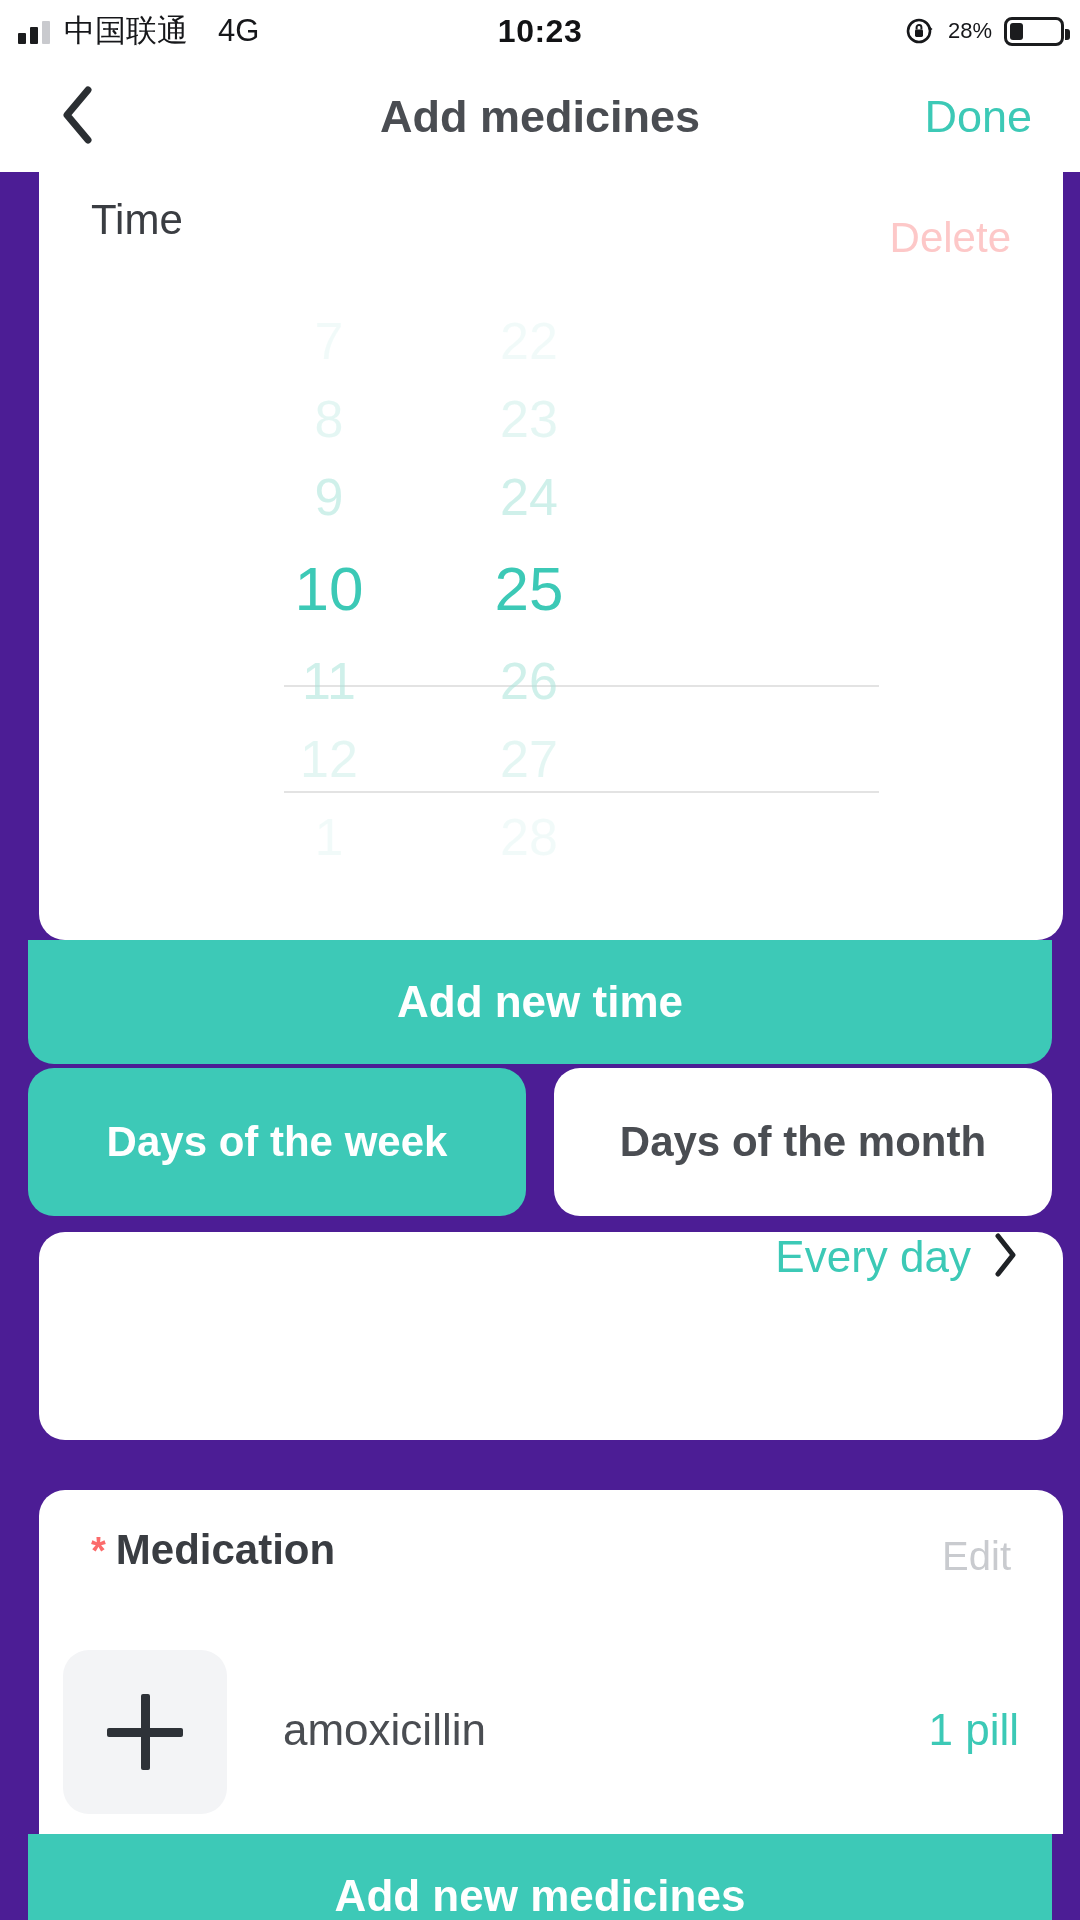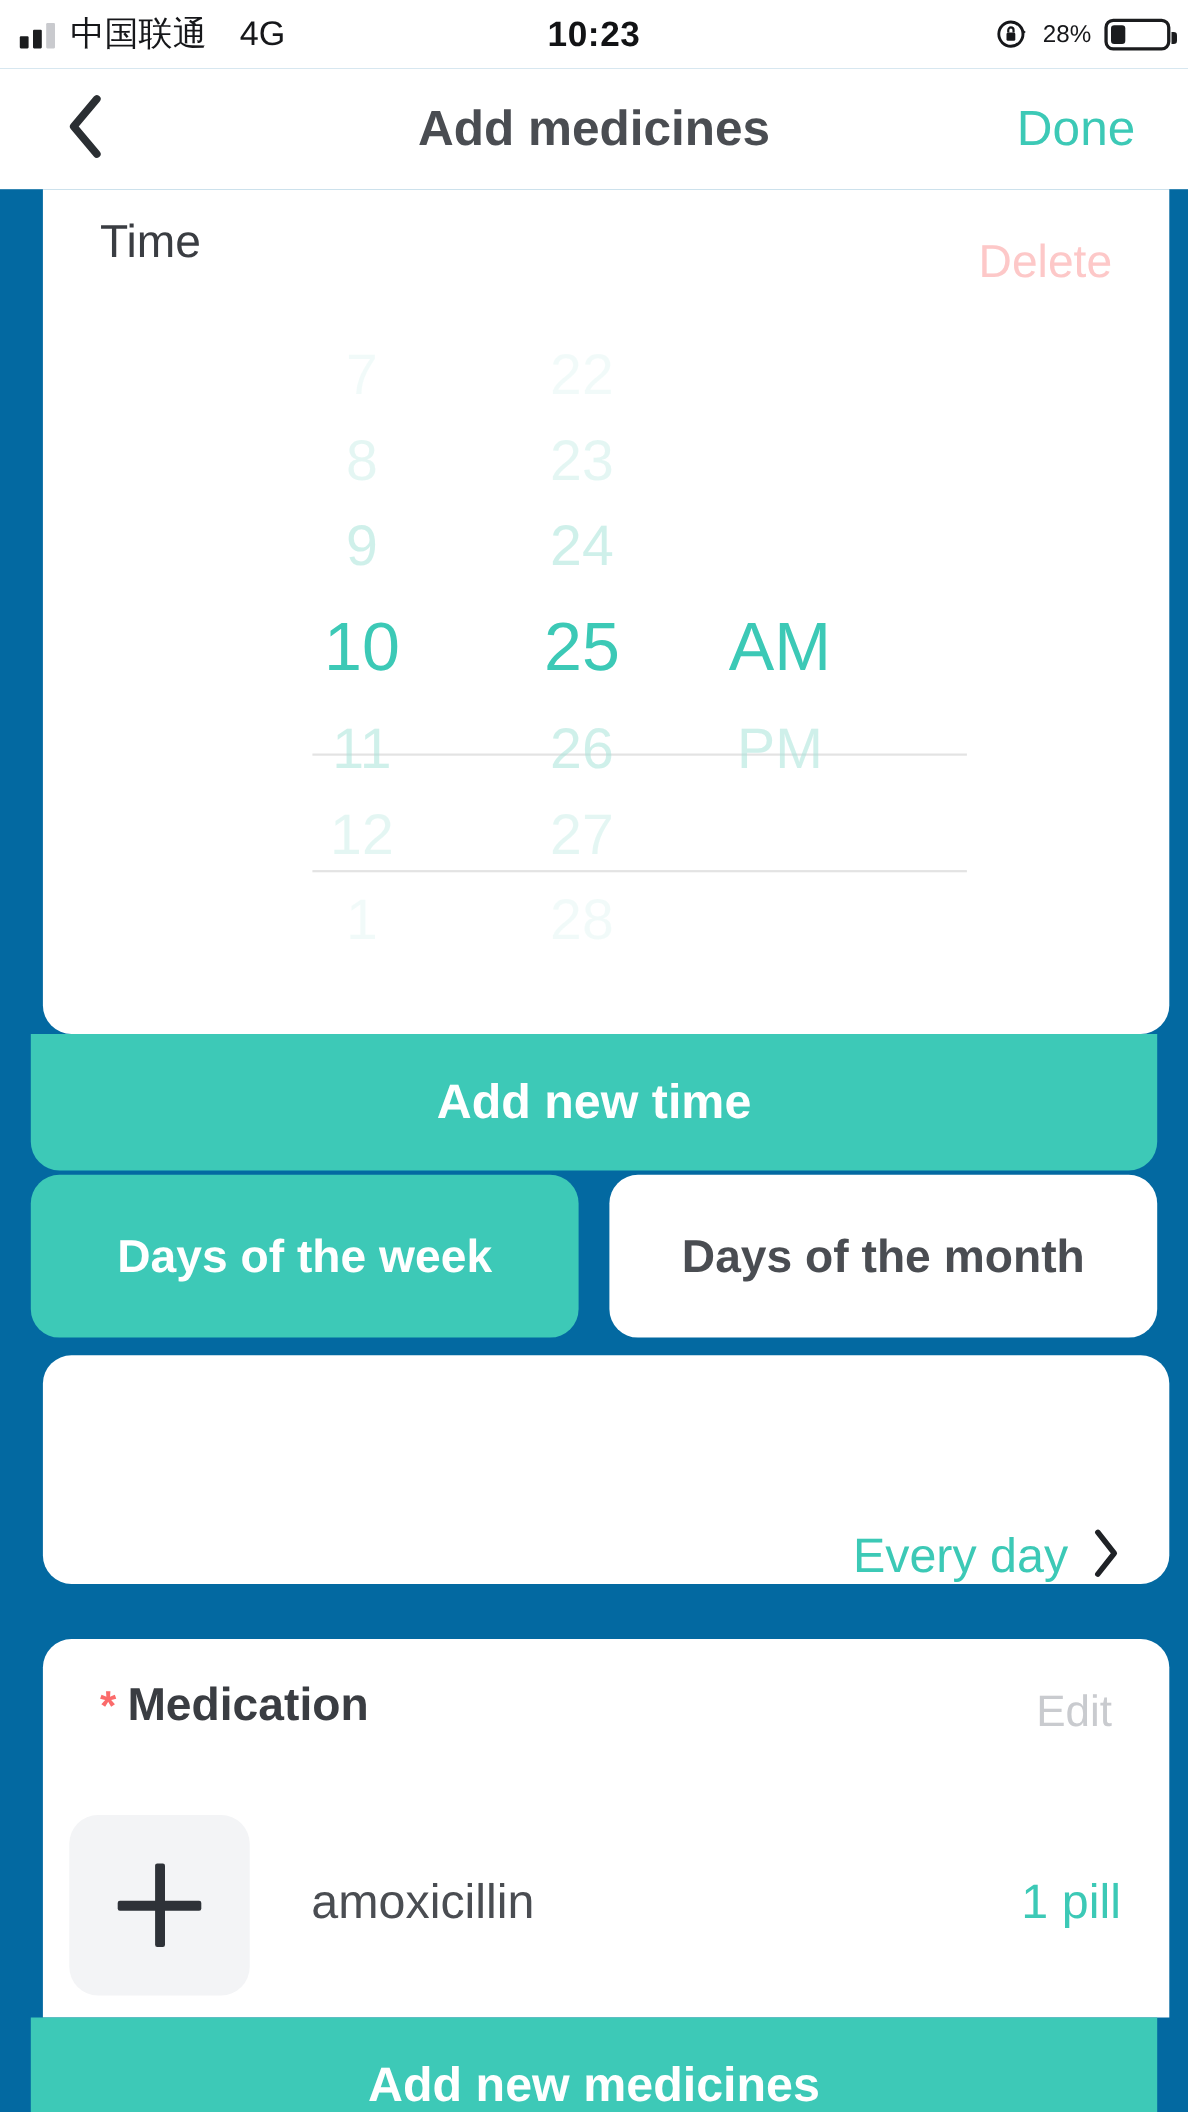--- a/index.html
+++ b/index.html
@@ -3,21 +3,21 @@
 <meta charset="utf-8">
 <title>Add reminder</title>
 <style>
   * { margin:0; padding:0; box-sizing:border-box; }
   html, body {
     width:1080px; height:1920px;
     background:#efefef;
     font-family:"Liberation Sans", sans-serif;
     overflow:hidden;
   }
-  #screen { position:relative; width:1080px; height:1920px; background:#0369a1; }
+  #screen { position:relative; width:1080px; height:1920px; background:#4c1d95; }
 
   
   .status-bar{
     position:absolute; left:0; top:0; width:1080px; height:62px;
     background:#ffffff;
     display:flex; align-items:center;
   }
   .sb-left{ position:absolute; left:18px; top:0; height:62px; display:flex; align-items:center; gap:14px; }
   .signal{ display:flex; align-items:flex-end; gap:4px; height:26px; }
   .signal i{ display:block; width:8px; background:#c9cace; border-radius:1px; }
@@ -130,21 +130,21 @@
 
   
   .repeat-card{ top:1232px; height:208px; border-radius:26px; }
   .repeat-label{
     position:absolute; left:52px; top:0; height:208px;
     display:flex; align-items:center;
     font-size:44px; color:#2e3136;
   }
   .repeat-right{
     position:absolute; right:44px; top:0; height:208px;
-    display:flex; align-items:flex-end; gap:22px; cursor:pointer;
+    display:flex; align-items:flex-start; gap:22px; cursor:pointer;
   }
   .repeat-value{ font-size:44px; color:#3cc9b6; }
 
   
   .med-card{ top:1490px; height:344px; border-radius:26px 26px 0 0; }
   .med-title{
     position:absolute; left:52px; top:36px;
     display:flex; align-items:baseline; gap:10px;
     font-size:42px; font-weight:bold; color:#3a3d42;
   }
@@ -241,27 +241,20 @@
       <div class="picker-col col-min">
         <div class="pk-item f3">22</div>
         <div class="pk-item f2">23</div>
         <div class="pk-item f1">24</div>
         <div class="pk-item sel">25</div>
         <div class="pk-item f1">26</div>
         <div class="pk-item f2">27</div>
         <div class="pk-item f3">28</div>
       </div>
 
-      <div class="picker-col col-period">
-        <div class="pk-item" style="visibility:hidden"></div>
-        <div class="pk-item" style="visibility:hidden"></div>
-        <div class="pk-item" style="visibility:hidden"></div>
-        <div class="pk-item sel">AM</div>
-        <div class="pk-item f1">PM</div>
-      </div>
     </div>
   </div>
 
   <div class="btn-teal btn-add-time">Add new time</div>
 
   <div class="tab tab-right">Days of the month</div>
   <div class="tab tab-left">Days of the week</div>
 
   <div class="card repeat-card">
     <div class="repeat-right">

